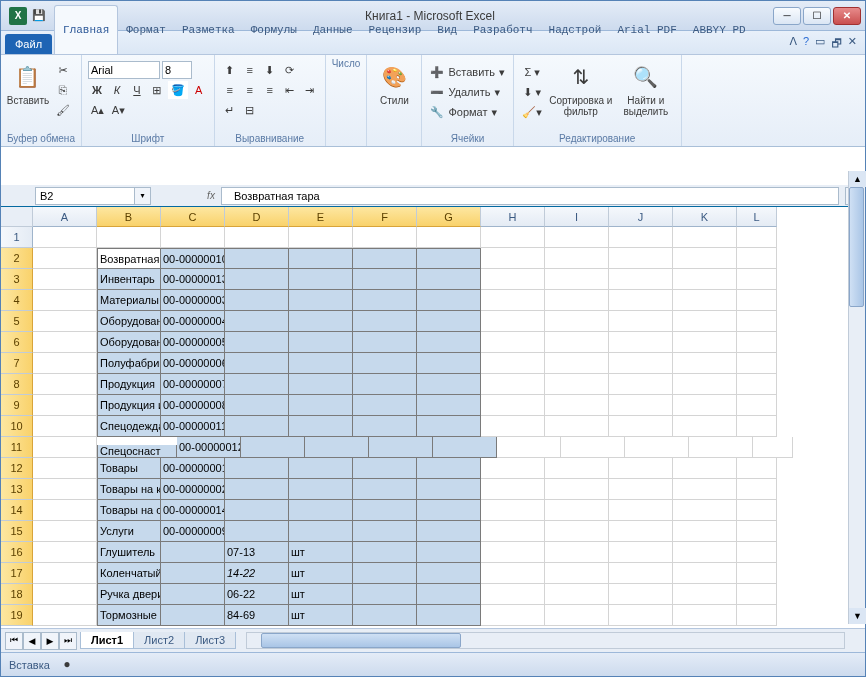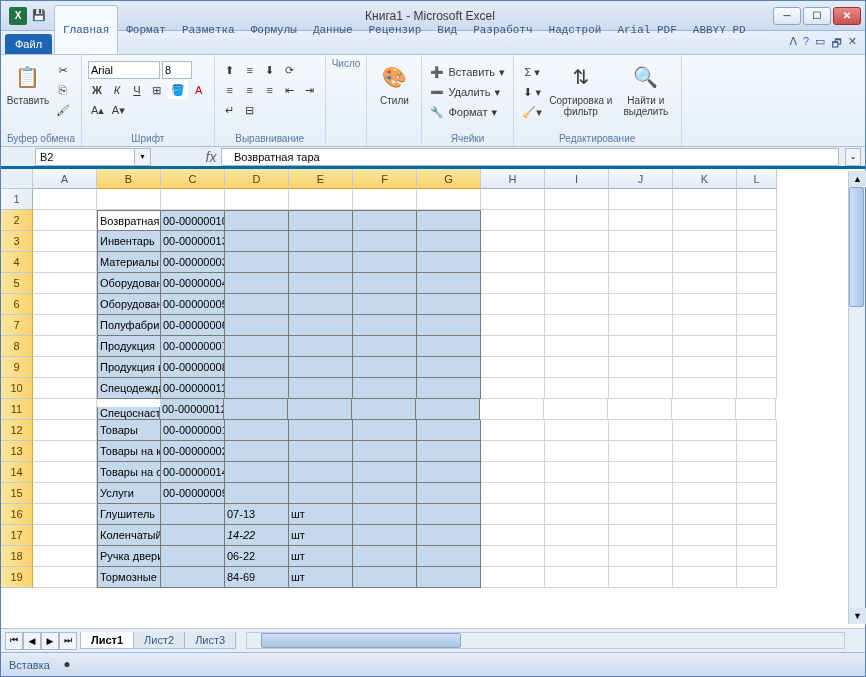--- a/index.html
+++ b/index.html
@@ -24,24 +24,24 @@
 .rgroup-label { font-size: 10px; color: #5a7aa5; text-align: center; padding: 1px 0 2px; }
 .bigbtn { width: 42px; display: flex; flex-direction: column; align-items: center; font-size: 10px; color: #3b3b3b; gap: 2px; padding-top: 4px; }
 .bigbtn .ico { width: 32px; height: 32px; display: flex; align-items: center; justify-content: center; font-size: 20px; }
 .smallcol { display: flex; flex-direction: column; gap: 2px; padding-top: 4px; }
 .srow { display: flex; gap: 2px; align-items: center; }
 .sbtn { min-width: 18px; height: 18px; border: 1px solid transparent; display: flex; align-items: center; justify-content: center; font-size: 11px; color: #3b3b3b; padding: 0 2px; }
 .font-sel { width: 72px; height: 18px; border: 1px solid #abc; background: #fff; font-size: 11px; padding: 0 2px; display: flex; align-items: center; }
 .size-sel { width: 30px; height: 18px; border: 1px solid #abc; background: #fff; font-size: 11px; padding: 0 2px; display: flex; align-items: center; }
 .cellbtn { font-size: 11px; color: #3b3b3b; display: flex; align-items: center; gap: 4px; height: 18px; padding: 0 2px; }
 .cellbtn .ci { width: 14px; display: inline-flex; justify-content: center; }
-.namebox-row { height: 22px; background: #e8eef6; border-bottom: 3px solid #0369a1; display: flex; align-items: center; }
+.namebox-row { height: 22px; background: #e8eef6; border-bottom: 1px solid #0369a1; display: flex; align-items: center; margin-top: 38px; }
 .namebox { width: 100px; height: 18px; margin-left: 34px; background: #fff; border: 1px solid #abc; font-size: 11px; padding: 0 4px; display: flex; align-items: center; }
 .nb-dd { width: 16px; height: 18px; border: 1px solid #abc; border-left: none; background: #f0f4fa; display: flex; align-items: center; justify-content: center; font-size: 8px; }
-.fx-lbl { width: 20px; text-align: center; font-style: italic; font-size: 14px; color: #666; margin-left: 50px; }
+.fx-lbl { width: 20px; text-align: center; font-style: italic; font-size: 10px; color: #666; margin-left: 50px; }
 .fbar { flex: 1; height: 18px; background: #fff; border: 1px solid #abc; font-size: 11px; padding: 0 12px; display: flex; align-items: center; margin-right: 6px; }
 .fbar-exp { width: 16px; height: 18px; border: 1px solid #abc; background: #f0f4fa; display: flex; align-items: center; justify-content: center; font-size: 8px; margin-right: 4px; }
 .grid-area { position: relative; height: 432px; background: #fff; overflow: hidden; }
 .colhdrs { display: flex; height: 20px; position: sticky; top: 0; }
 .corner { width: 32px; height: 20px; background: #e8eef6; border-right: 1px solid #c0cbd8; border-bottom: 1px solid #c0cbd8; }
 .ch { height: 20px; background: linear-gradient(#f5f8fc,#e4ebf4); border-right: 1px solid #c0cbd8; border-bottom: 1px solid #9fb4cb; font-size: 11px; color: #3b5a82; display: flex; align-items: center; justify-content: center; }
 .ch.sel { background: linear-gradient(#fde7a1,#f9d26b); border-bottom-color: #d8a43a; color: #5c4100; }
 .gridbody { display: flex; }
 .rowhdrs { width: 32px; }
 .rh { height: 21px; background: linear-gradient(90deg,#f5f8fc,#e4ebf4); border-right: 1px solid #9fb4cb; border-bottom: 1px solid #c0cbd8; font-size: 11px; color: #3b5a82; display: flex; align-items: center; justify-content: center; }
@@ -411,21 +411,21 @@
             <div class="cell selbg bord" style="width: 64px;"></div>
             <div class="cell selbg bord" style="width: 64px;"></div>
             <div class="cell" style="width: 64px;"></div>
             <div class="cell" style="width: 64px;"></div>
             <div class="cell" style="width: 64px;"></div>
             <div class="cell" style="width: 64px;"></div>
             <div class="cell" style="width: 40px;"></div>
           </div>
           <div class="crow">
             <div class="cell" style="width: 64px;"></div>
-            <div class="cell selbg bord bordleft" style="width: 63px; margin-top: 8px;">Спецоснаст</div>
+            <div class="cell selbg bord bordleft" style="width: 80px; margin-top: 8px;">Спецоснаст</div>
             <div class="cell selbg bord" style="width: 64px;">00-00000012</div>
             <div class="cell selbg bord" style="width: 64px;"></div>
             <div class="cell selbg bord" style="width: 64px;"></div>
             <div class="cell selbg bord" style="width: 64px;"></div>
             <div class="cell selbg bord" style="width: 64px;"></div>
             <div class="cell" style="width: 64px;"></div>
             <div class="cell" style="width: 64px;"></div>
             <div class="cell" style="width: 64px;"></div>
             <div class="cell" style="width: 64px;"></div>
             <div class="cell" style="width: 40px;"></div>

